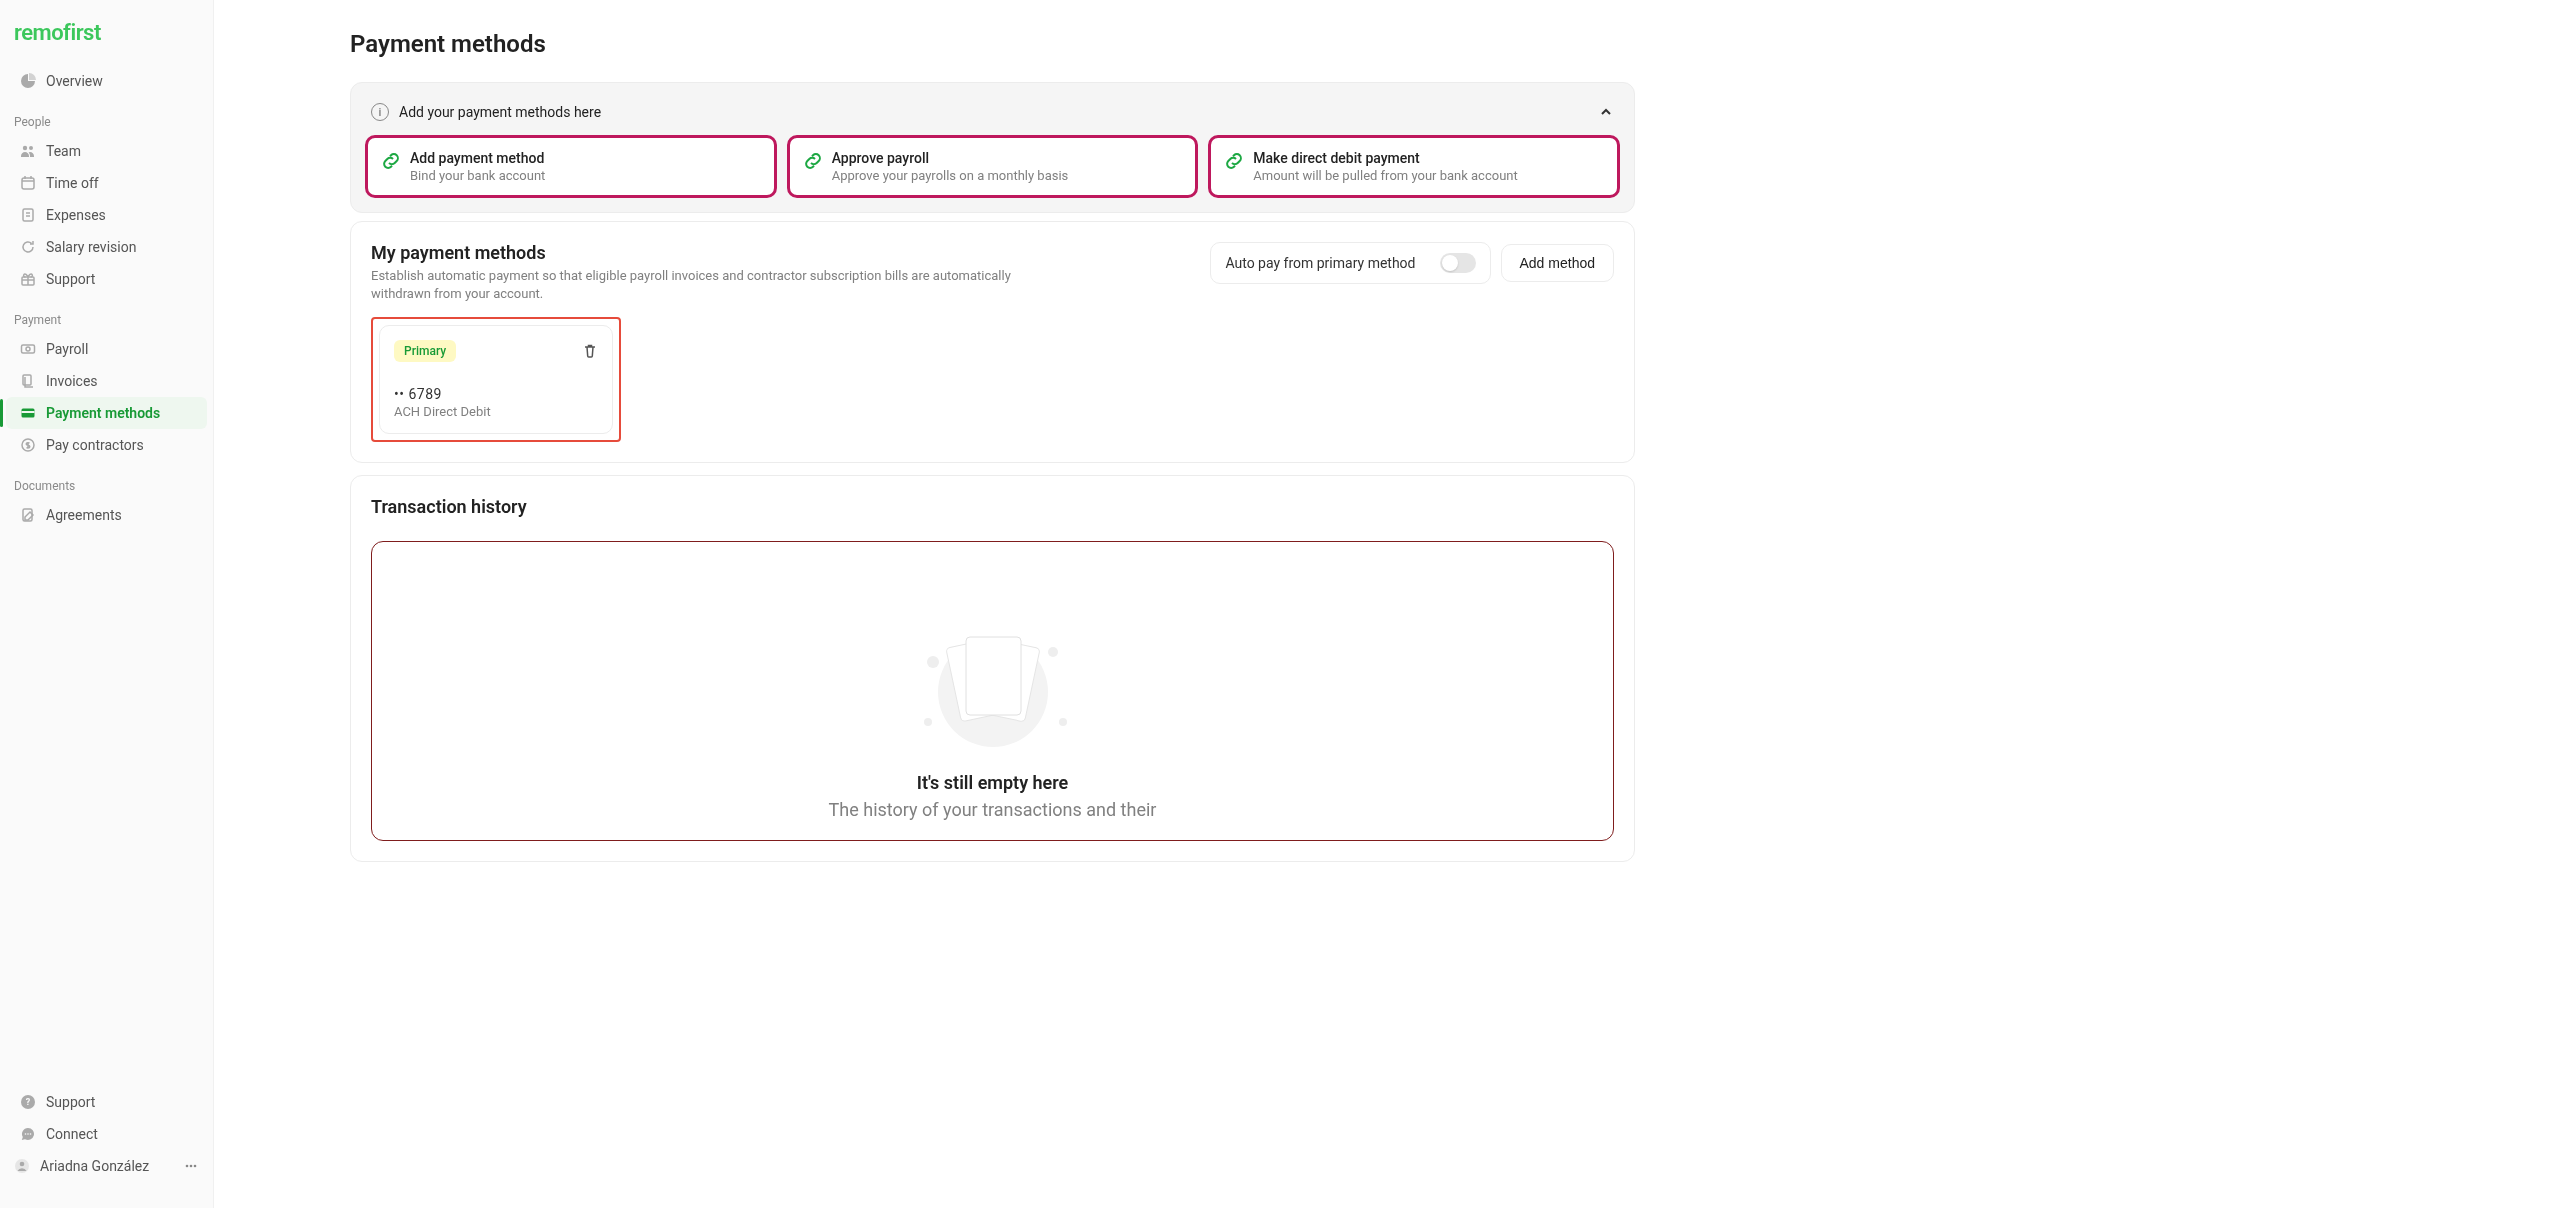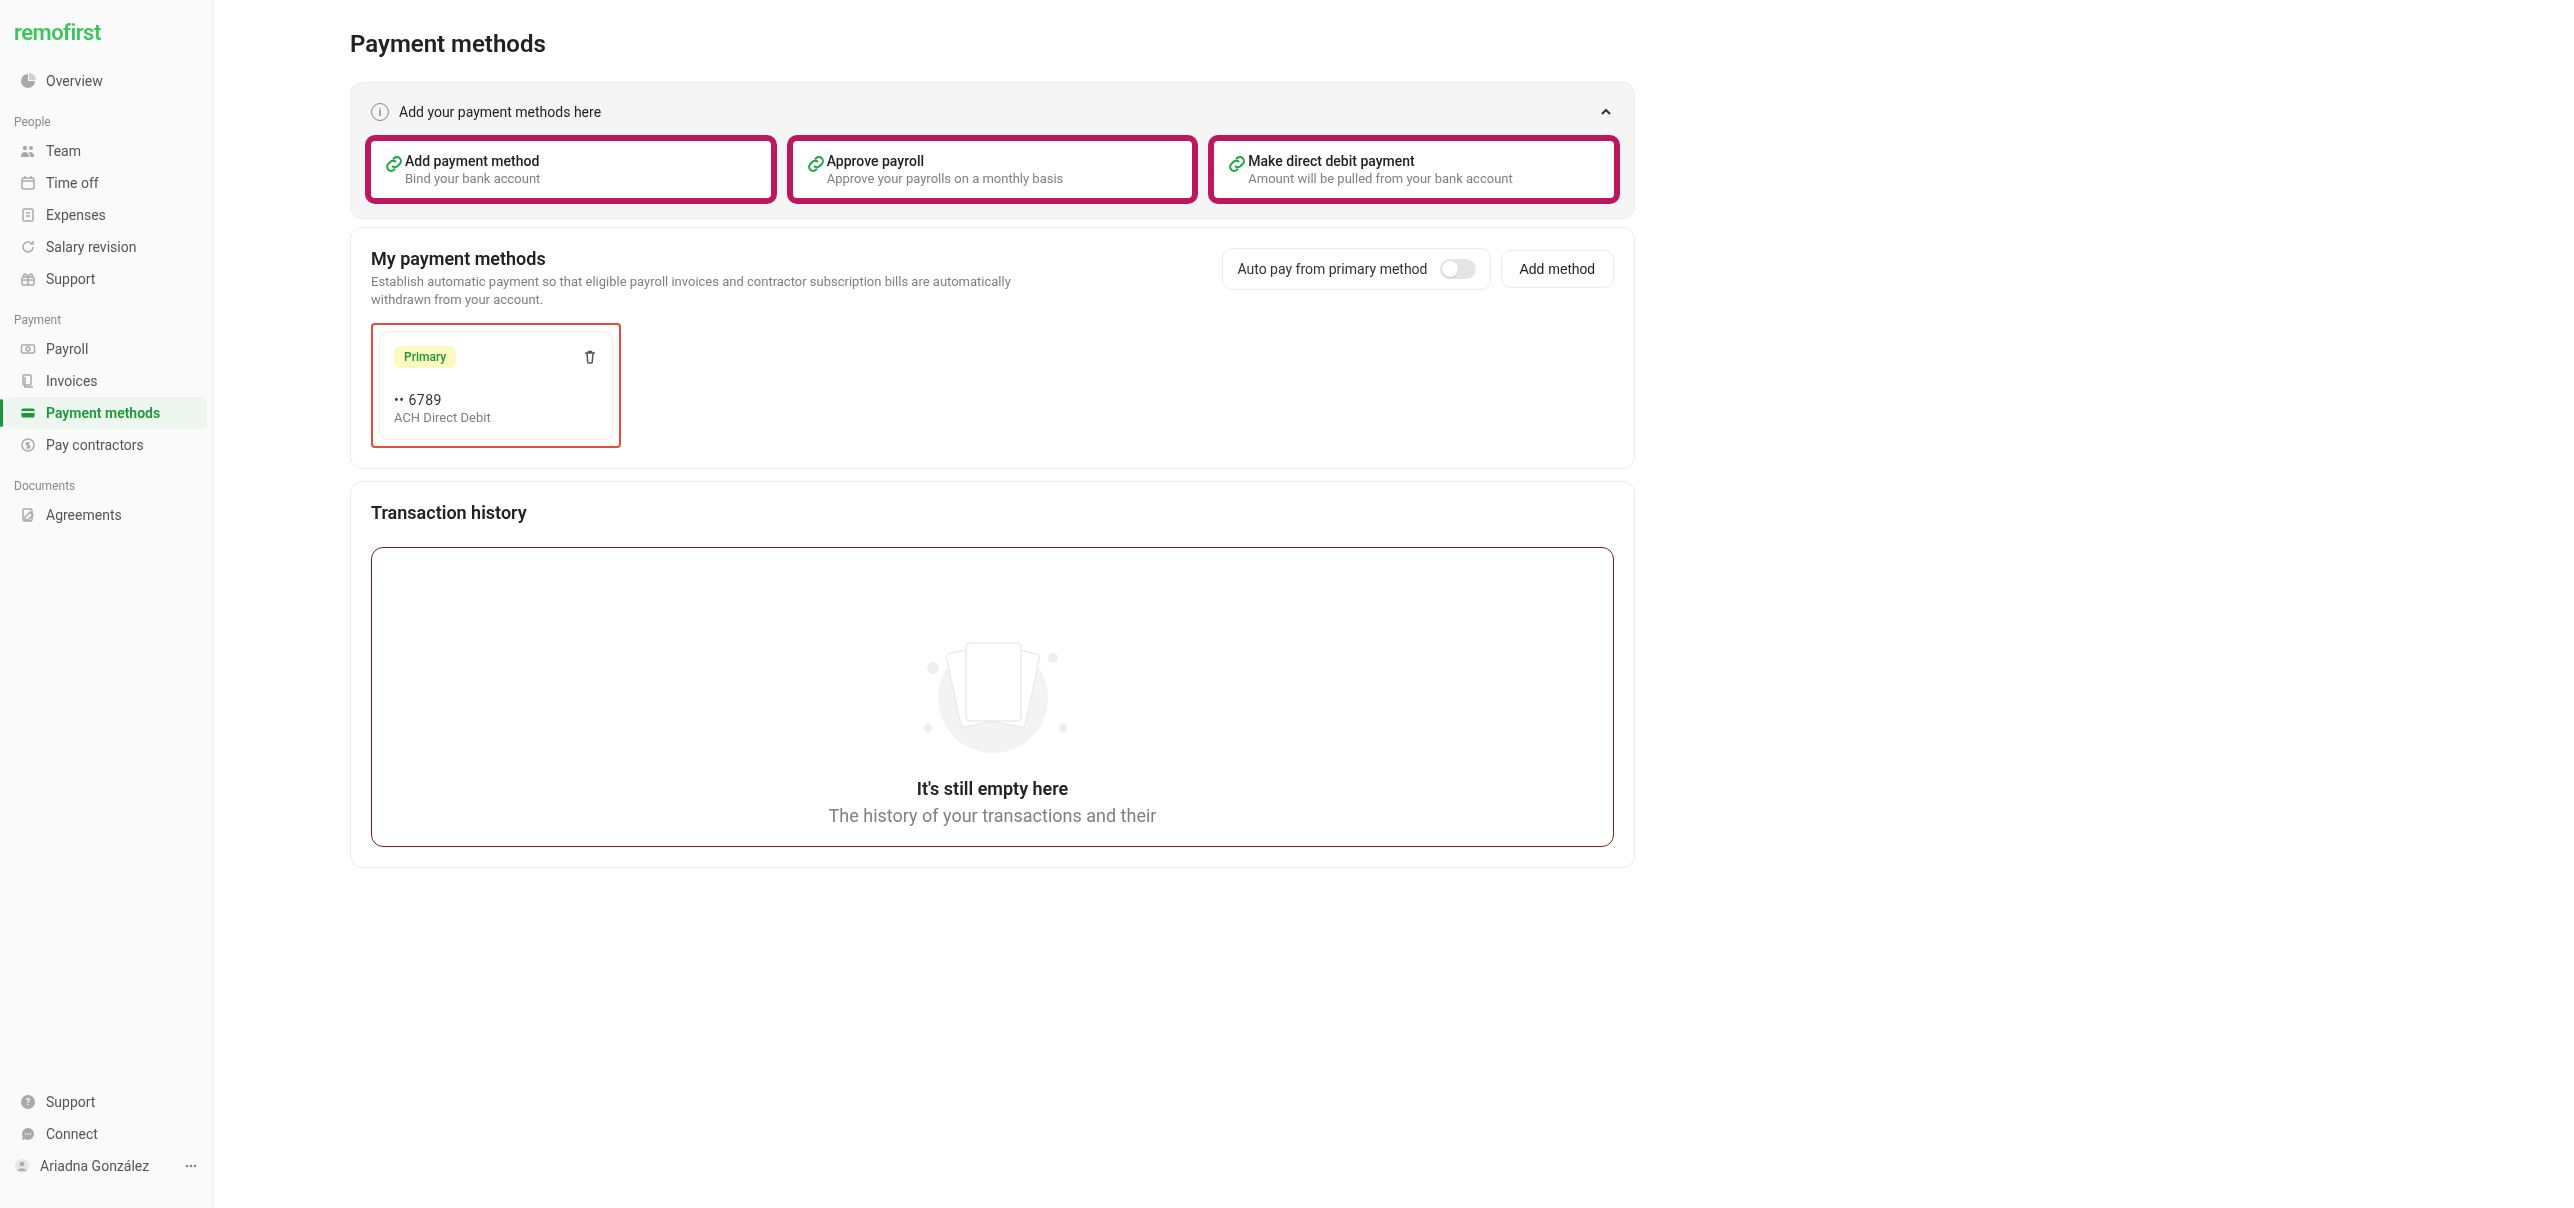--- a/index.html
+++ b/index.html
@@ -108,25 +108,25 @@
       color: #222;
     }
     .panel-header .chev { margin-left:auto; cursor:pointer; }
     .action-row {
       display:grid;
       grid-template-columns: 1fr 1fr 1fr;
       gap: 10px;
     }
     .action-card {
       background: #fff;
-      border: 6px solid #be185d;
+      border: 3px solid #be185d;
       border-radius: 10px;
       padding: 12px 14px;
       display:flex;
-      gap:2px;
+      gap:10px;
       align-items:flex-start;
       cursor:pointer;
     }
     .action-card .action-title {
       font-weight: 500;
       color:#222;
       margin-bottom: 2px;
     }
     .action-card .action-sub {
       font-size: 13px;
@@ -165,21 +165,21 @@
     }
     .section-actions {
       margin-left:auto;
       display:flex;
       align-items:center;
       gap:10px;
     }
     .toggle-container {
       display:flex;
       align-items:center;
-      gap:12px;
+      gap:24px;
       border:1px solid #ececec;
       border-radius:10px;
       padding:10px 14px;
       background:#fff;
       font-size:14px;
       color:#333;
       cursor:pointer;
     }
     .toggle-switch {
       width:36px;height:20px;

